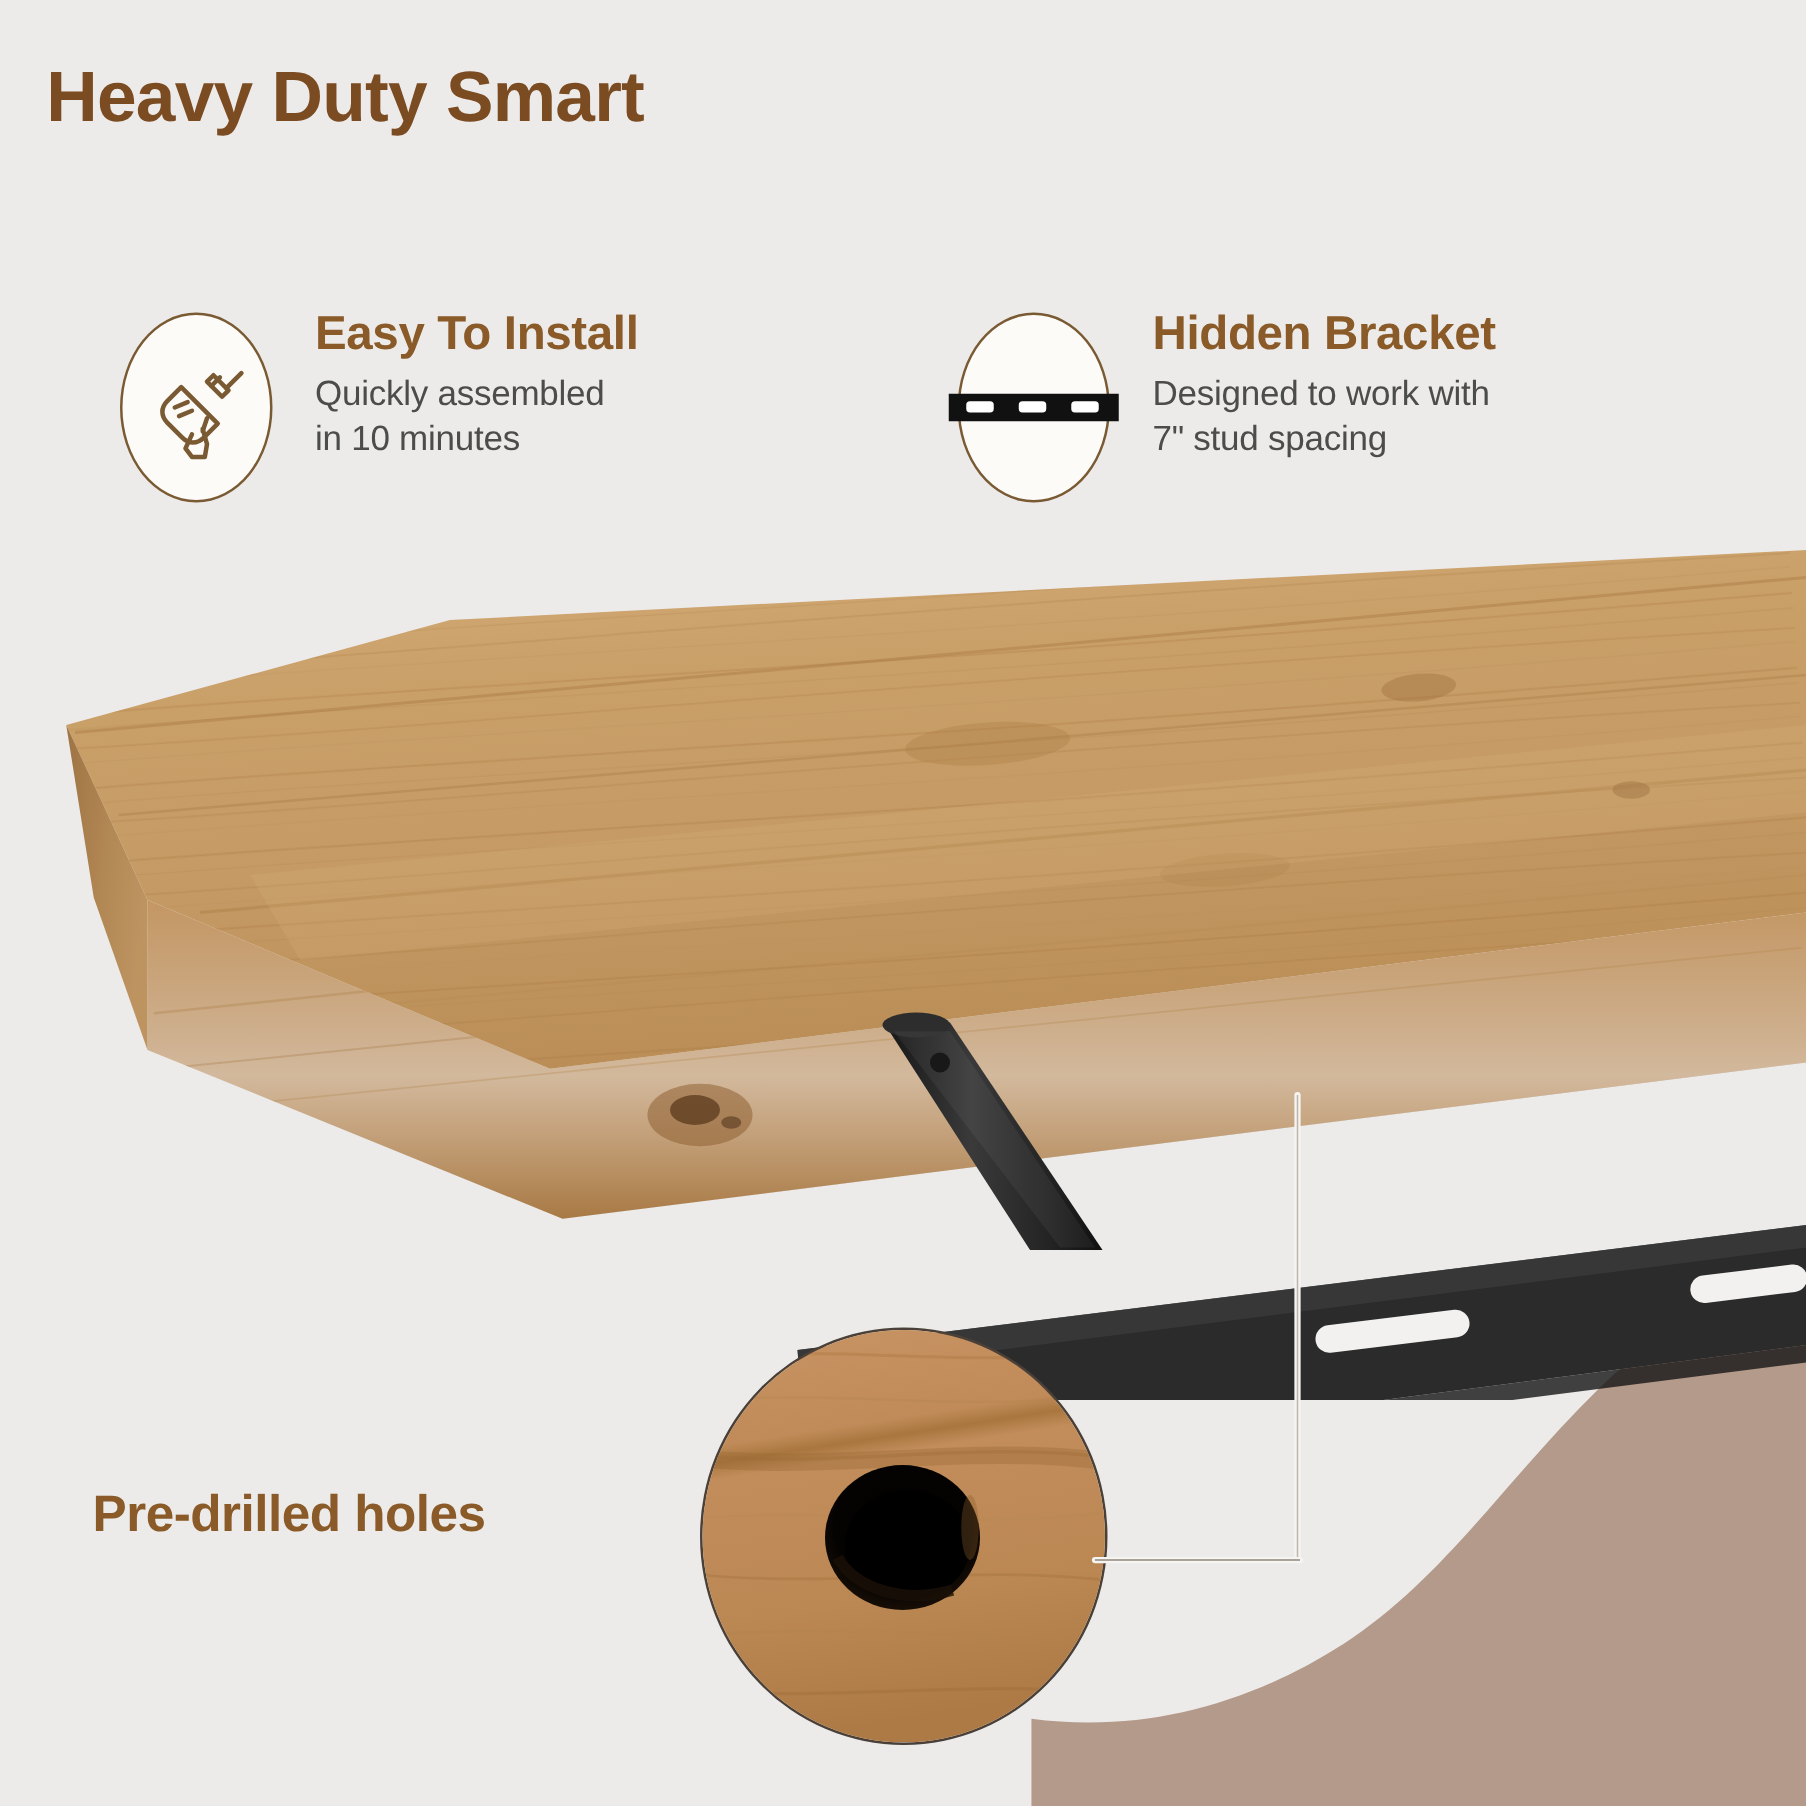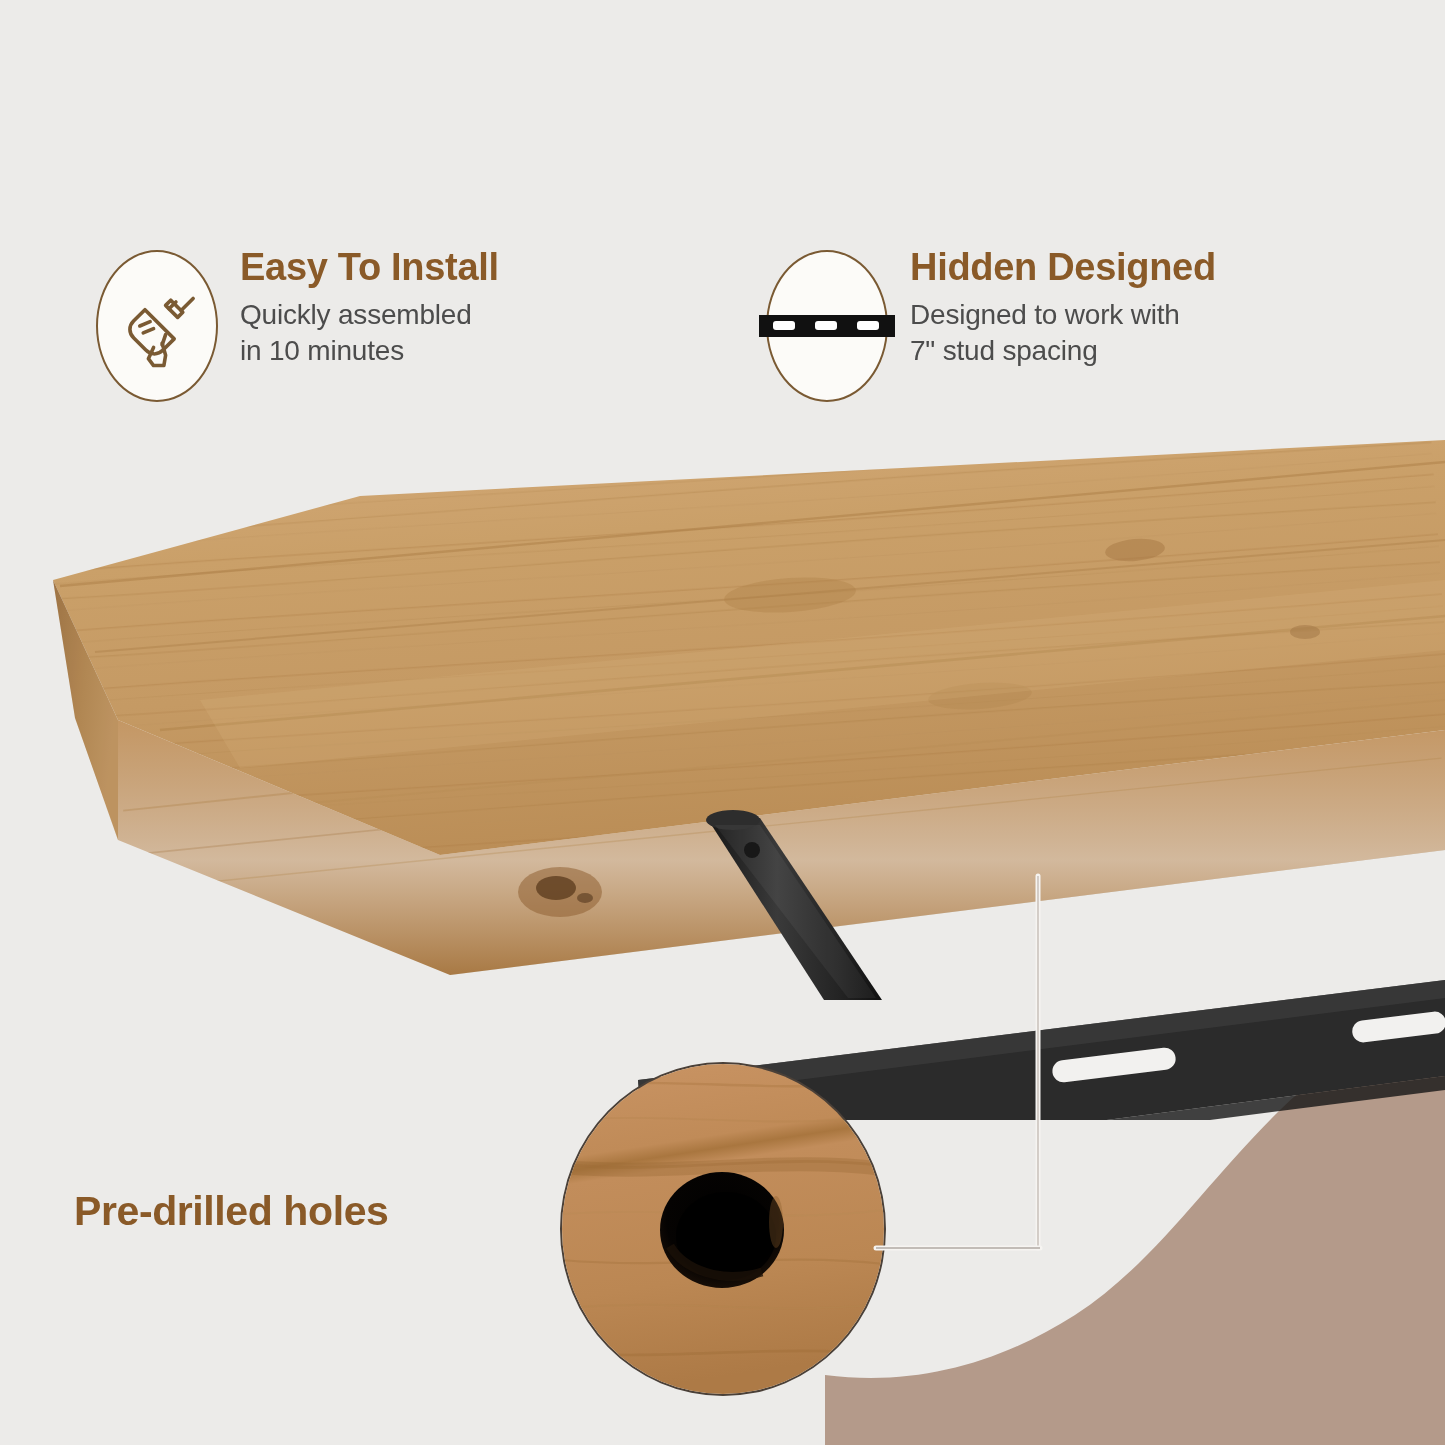--- a/index.html
+++ b/index.html
@@ -26,21 +26,21 @@
   .feature{position:absolute;display:flex;align-items:flex-start;}
   .feature.f1{left:96px;top:246px;}
   .feature.f2{left:766px;top:246px;}
   .icon-circle{
     width:118px;height:148px;flex:0 0 118px;
     border:2px solid #7a5a33;border-radius:50%;
     background:#fcfbf8;position:relative;margin-top:4px;
     display:flex;align-items:center;justify-content:center;
   }
   .icon-circle svg{display:block;overflow:visible;}
-  .feat-text{margin-left:22px;padding-top:2px;}
+  .feat-text{margin-left:34px;padding-top:2px;}
   .feat-title{
     font-size:38px;font-weight:bold;color:#8a5a28;
     letter-spacing:-0.3px;line-height:1.05;margin:0 0 9px 0;white-space:nowrap;
   }
   .feat-sub{
     font-size:28px;color:#4c4c4c;line-height:1.30;margin:0;
     letter-spacing:-0.2px;white-space:pre-line;font-weight:400;
   }
 
   
@@ -71,20 +71,21 @@
 </head>
 <body>
 
 <div class="stage">
 
   <svg class="blob" viewBox="0 0 620 430" preserveAspectRatio="none">
     <path d="M620,0 L620,430 L0,430 L0,360 C90,372 175,348 250,300 C330,248 380,168 455,95 C510,42 565,12 620,0 Z" fill="#b49a8a"></path>
   </svg>
 
   <div class="headline">
+    <span>Heavy Duty Smart</span>
   </div>
 
   <div class="feature f1">
     <div class="icon-circle">
       <svg width="86" height="86" viewBox="0 0 100 100" fill="none" stroke="#7a5a33" stroke-width="4.2" stroke-linecap="round" stroke-linejoin="round">
         <path d="M23 44 C17 50 17 58 23 64 L37 78 C43 84 51 84 57 78 L70 65 L36 31 L23 44 Z"></path>
         <path d="M64 30 L72 22"></path>
         <path d="M60 26 L66 20 L80 34 L74 40 Z"></path>
         <path d="M78 32 L92 18"></path>
         <path d="M30 50 L42 45"></path>
@@ -103,21 +104,21 @@
   <div class="feature f2">
     <div class="icon-circle">
       <svg width="136" height="34" viewBox="0 0 136 34">
         <rect x="0" y="6" width="136" height="22" fill="#111111"></rect>
         <rect x="14" y="12" width="22" height="9" rx="3" fill="#ffffff"></rect>
         <rect x="56" y="12" width="22" height="9" rx="3" fill="#ffffff"></rect>
         <rect x="98" y="12" width="22" height="9" rx="3" fill="#ffffff"></rect>
       </svg>
     </div>
     <div class="feat-text">
-      <p class="feat-title">Hidden Designed</p>
+      <p class="feat-title">Hidden Bracket</p>
       <p class="feat-sub">Designed to work with
 7" stud spacing</p>
     </div>
   </div>
 
   <div class="shelf-wrap">
     <svg width="1445" height="720" viewBox="0 0 1445 720">
       <defs>
         <linearGradient id="topFace" x1="0" y1="0" x2="0.25" y2="1">
           <stop offset="0%" stop-color="#d3a978"></stop>

